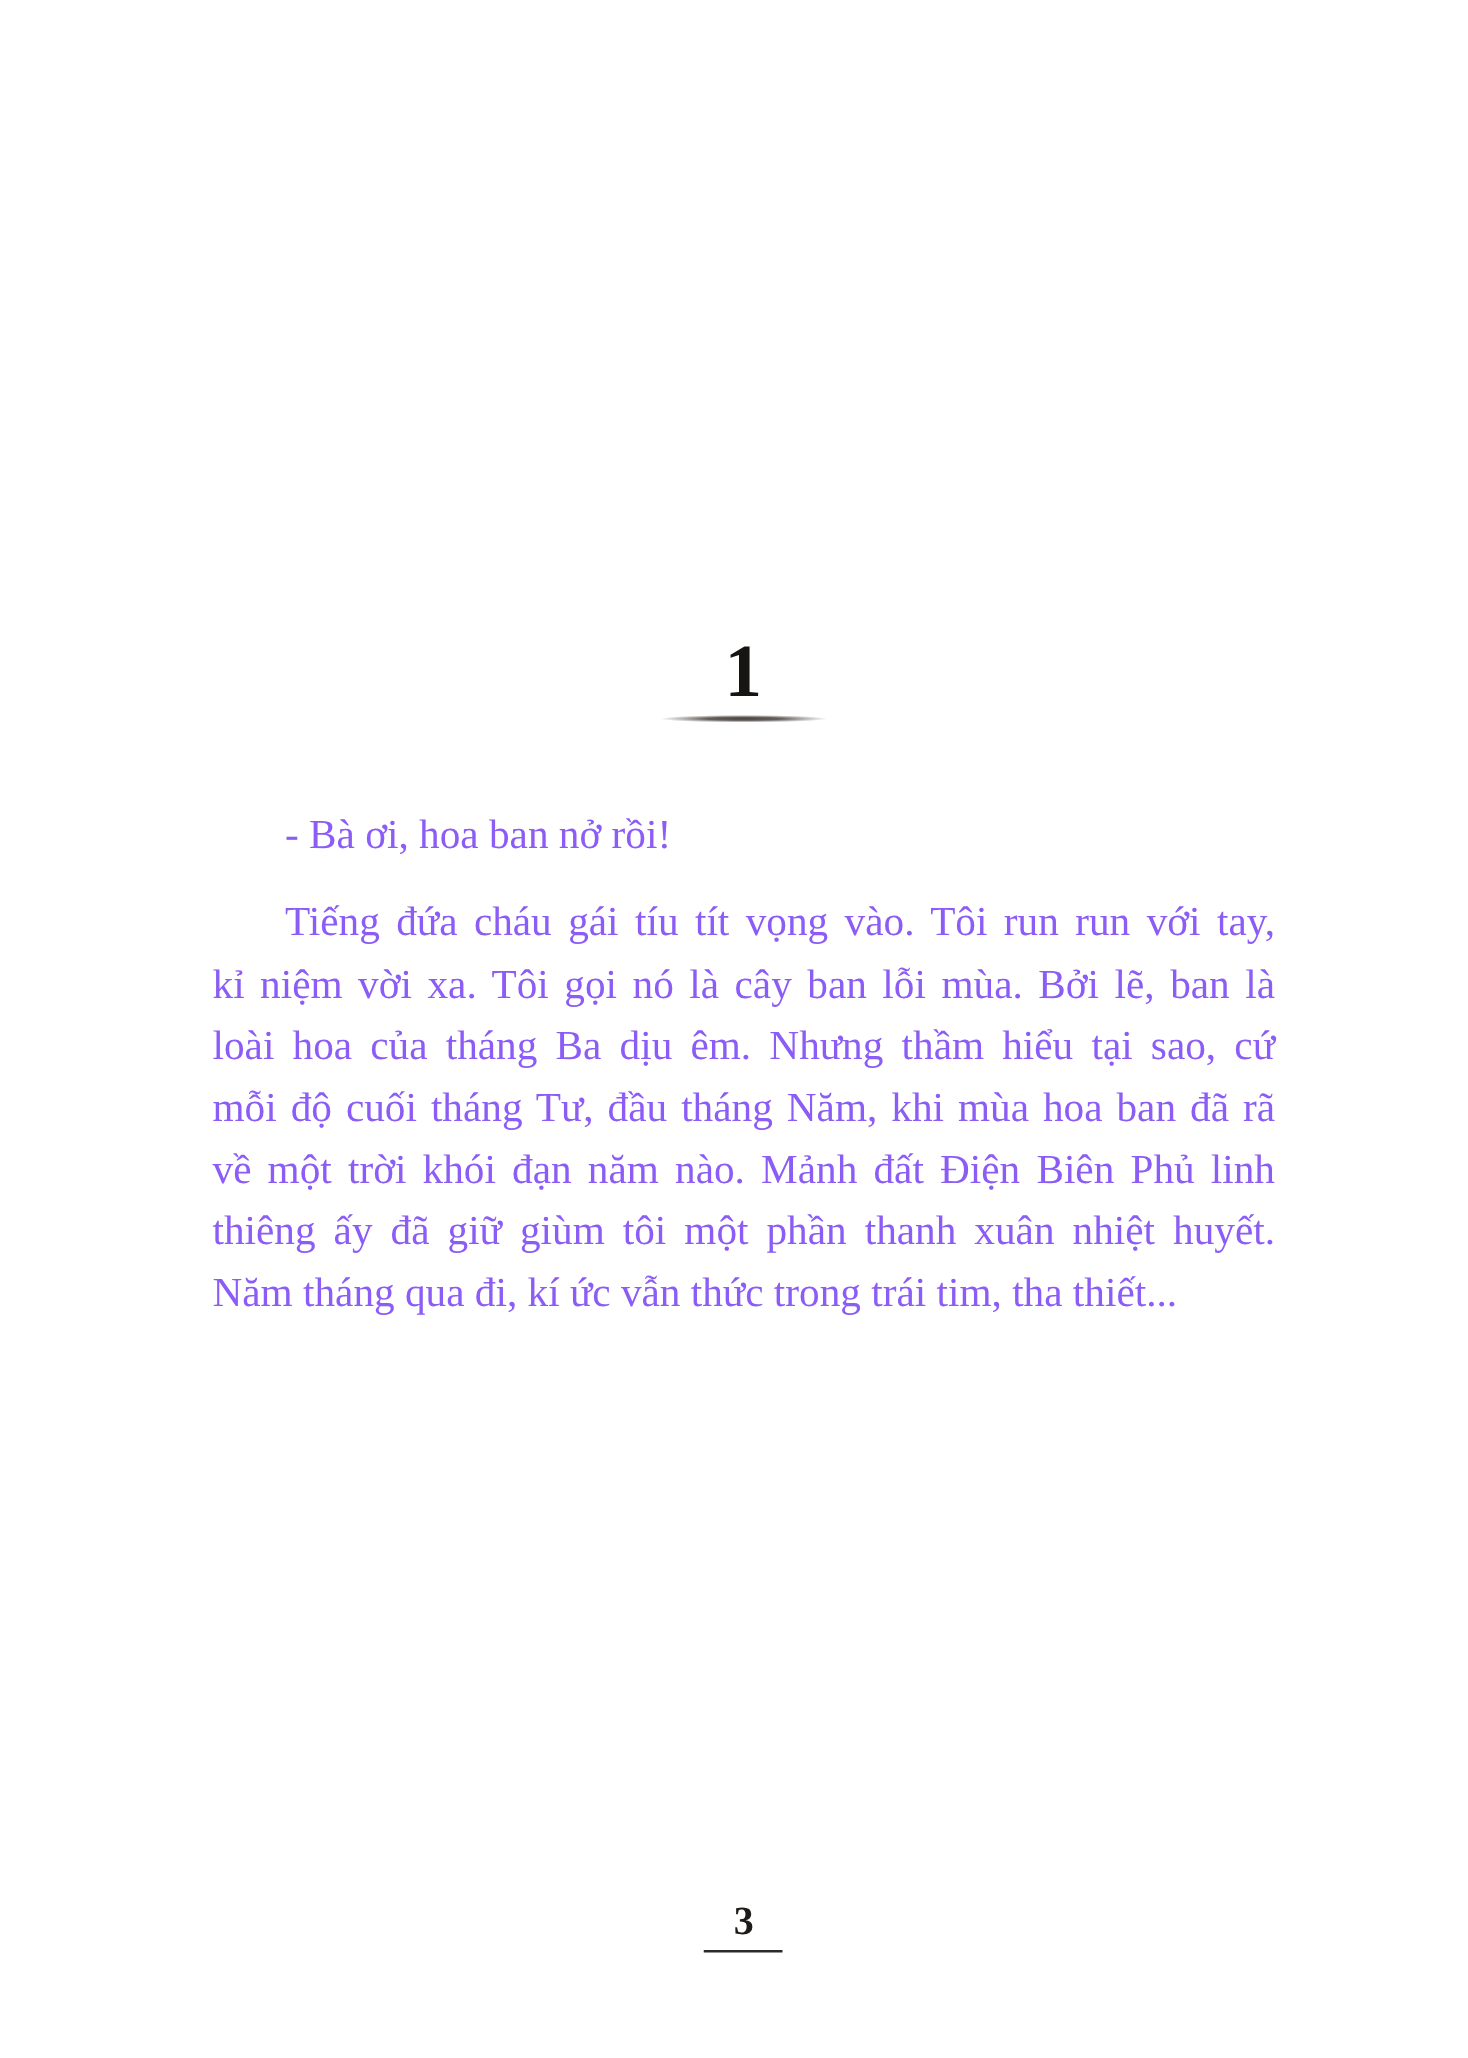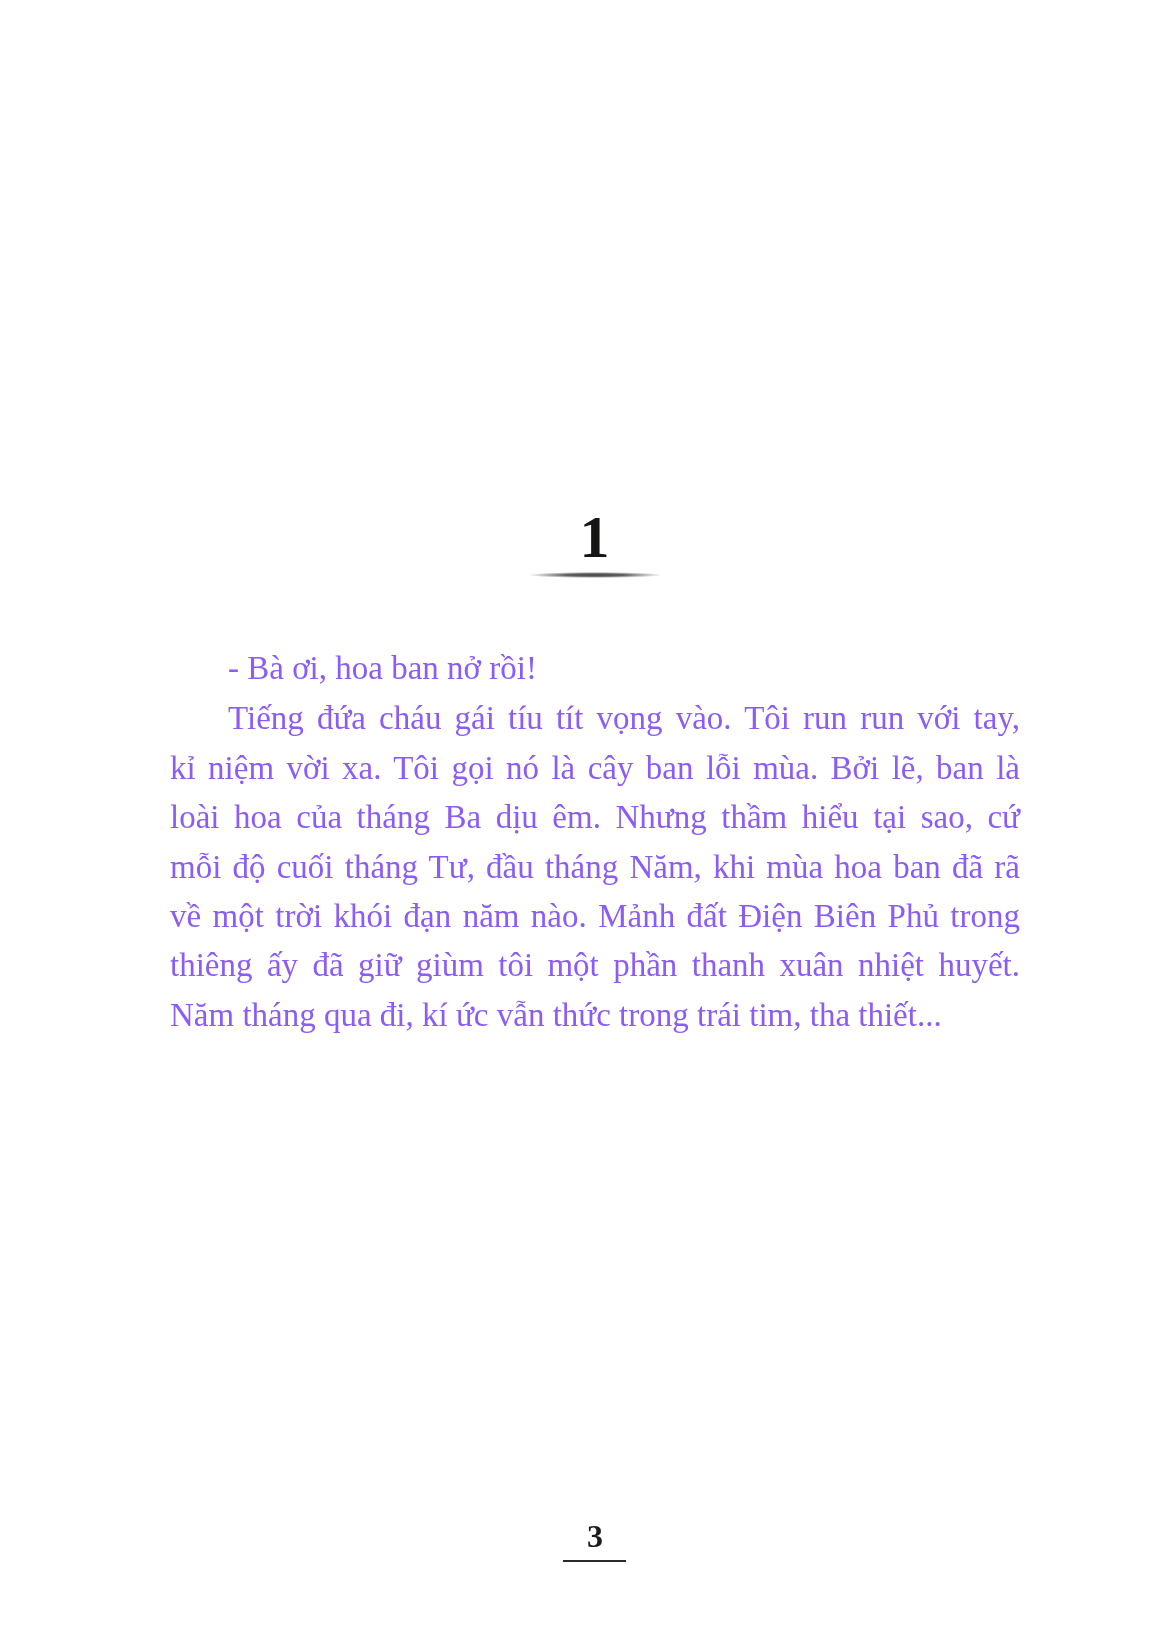--- a/index.html
+++ b/index.html
@@ -53,21 +53,21 @@
     margin: 0;
     text-align: justify;
   }
   .jfull {
     text-align-last: justify;
   }
   .indent {
     text-indent: 58px;
   }
   .para-start {
-    margin-top: 1px;
+    margin-top: 21px;
   }
   .page-number {
     position: absolute;
     top: 1520px;
     left: 170px;
     width: 850px;
     text-align: center;
     font-size: 32px;
     line-height: 32px;
     font-weight: 700;
@@ -90,21 +90,21 @@
   <div class="chapter-number">1</div>
 
   <div class="chapter-divider"></div>
 
   <div class="body-text">
     <p class="line indent">- Bà ơi, hoa ban nở rồi!</p>
     <p class="line jfull indent para-start">Tiếng đứa cháu gái tíu tít vọng vào. Tôi run run với tay,</p>
     <p class="line jfull">kỉ niệm vời xa. Tôi gọi nó là cây ban lỗi mùa. Bởi lẽ, ban là</p>
     <p class="line jfull">loài hoa của tháng Ba dịu êm. Nhưng thầm hiểu tại sao, cứ</p>
     <p class="line jfull">mỗi độ cuối tháng Tư, đầu tháng Năm, khi mùa hoa ban đã rã</p>
-    <p class="line jfull">về một trời khói đạn năm nào. Mảnh đất Điện Biên Phủ trong</p>
+    <p class="line jfull">về một trời khói đạn năm nào. Mảnh đất Điện Biên Phủ linh</p>
     <p class="line jfull">thiêng ấy đã giữ giùm tôi một phần thanh xuân nhiệt huyết.</p>
     <p class="line">Năm tháng qua đi, kí ức vẫn thức trong trái tim, tha thiết...</p>
   </div>
 
   <div class="page-number">3</div>
 
   <div class="page-number-rule"></div>
 
 </div>
 

